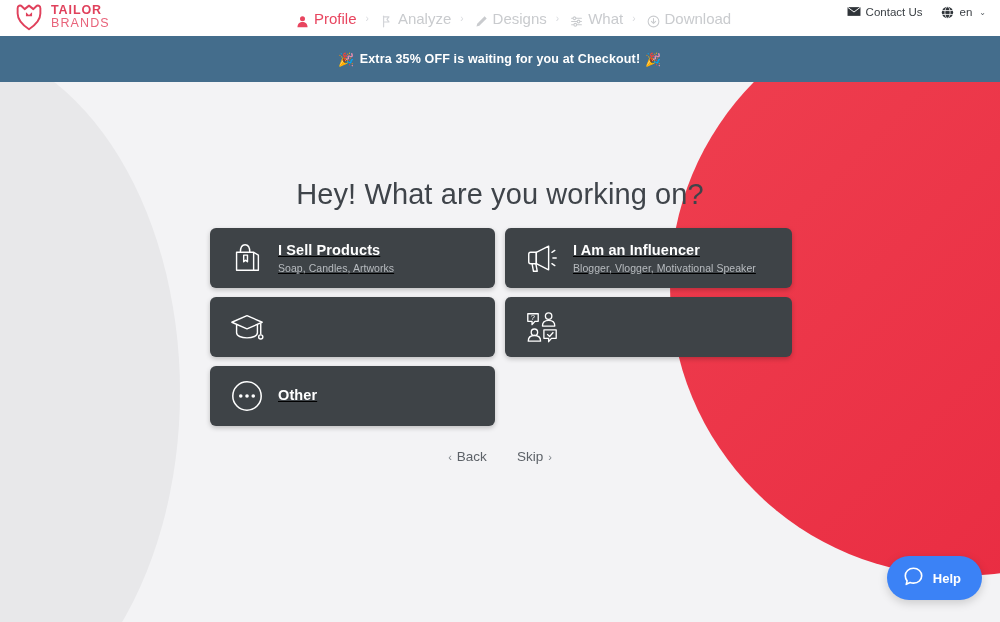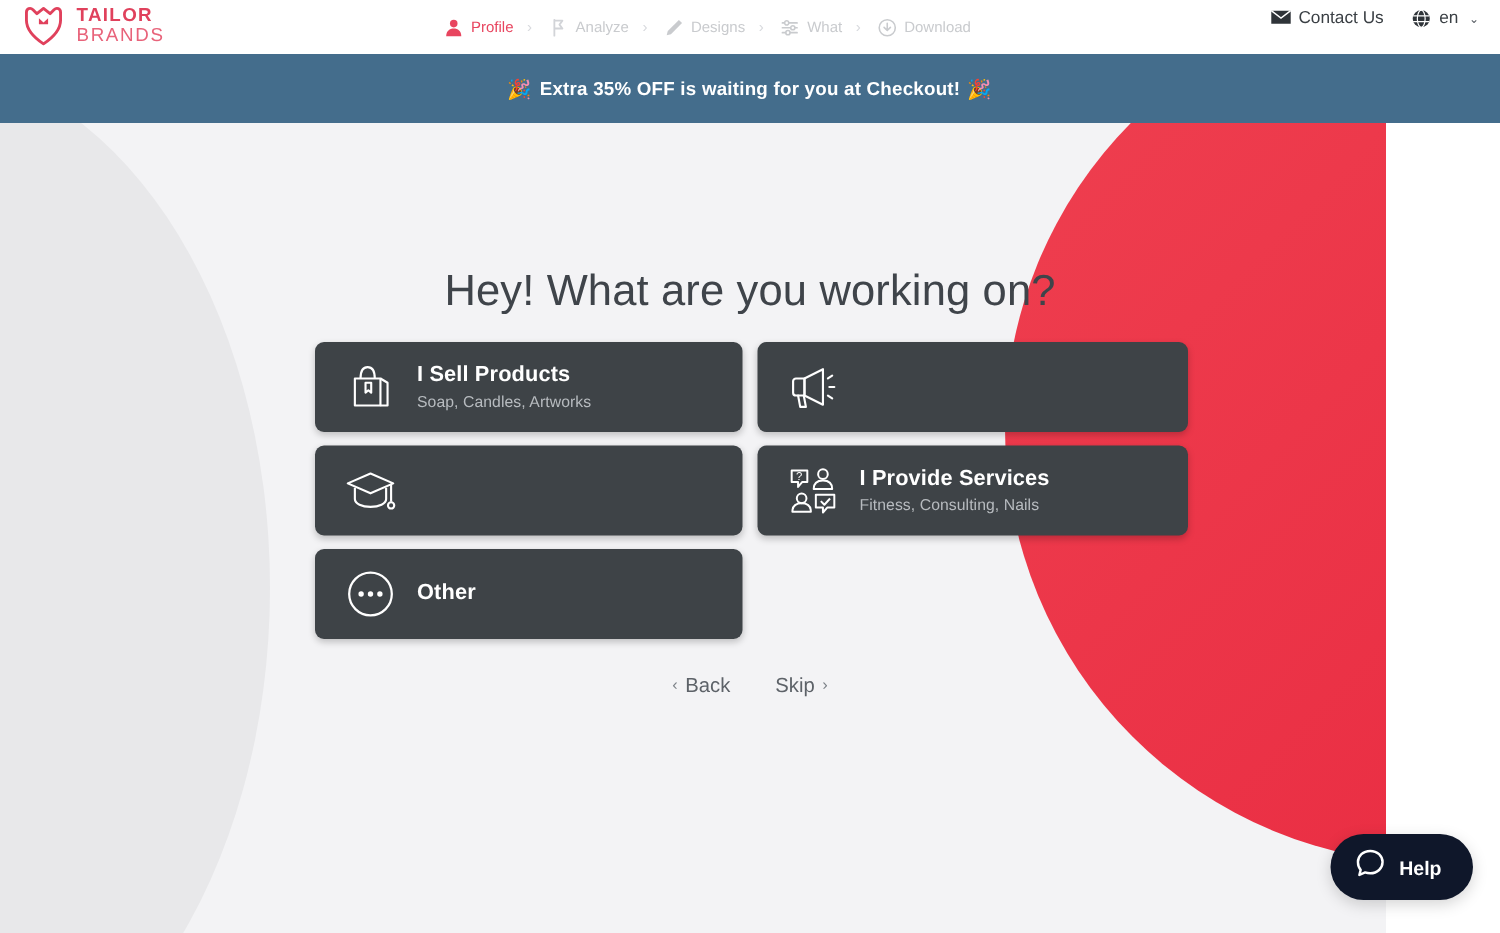--- a/index.html
+++ b/index.html
@@ -21,21 +21,21 @@
     z-index: 40;
     border-radius: 17px;
   }
   .logo { position: absolute; left: 14px; top: 3px; display: flex; align-items: center; gap: 7px; }
   .logo-mark { width: 30px; height: 28px; display: block; }
   .logo-text { line-height: 1.02; color: #e0415c; }
   .logo-text div { font-size: 12.5px; font-weight: bold; letter-spacing: 0.9px; }
   .logo-text .l2 { font-weight: normal; letter-spacing: 1.1px; color: #e8637a; }
 
   .nav { position: absolute; left: 296px; top: 0; height: 36px; display: flex; align-items: center; }
-  .nav-item { display: flex; align-items: center; gap: 5px; font-size: 10px; color: #c9cbce; white-space: nowrap; }
+  .nav-item { display: flex; align-items: flex-end; gap: 5px; font-size: 15px; color: #c9cbce; white-space: nowrap; }
   .nav-item.active { color: #e8455f; }
   .nav-ic { width: 13px; height: 13px; display: inline-block; flex: 0 0 13px; }
   .nav-sep { font-size: 10px; color: #d8dade; margin: 0 11px 0 9px; }
 
   .right-nav { position: absolute; right: 14px; top: 0; height: 24px; display: flex; align-items: center; gap: 18px; }
   .rn-item { display: flex; align-items: center; gap: 6px; font-size: 11.5px; color: #3a3f44; }
   .rn-ic { width: 13px; height: 13px; display: inline-block; }
   .caret { font-size: 8px; color: #5a6066; margin-left: 1px; }
 
   
@@ -44,21 +44,21 @@
     background: #446d8c; color: #ffffff;
     display: flex; align-items: center; justify-content: center;
     font-size: 12.5px; font-weight: bold; letter-spacing: .15px;
     z-index: 35;
   }
   .promo .emo { font-size: 13px; }
   .promo .txt { margin: 0 5px; text-align: center; }
 
   
   .stage {
-    position: absolute; top: 82px; left: 0; width: 924px; height: 540px;
+    position: absolute; top: 82px; left: 0; width: 1000px; height: 540px;
     background: #f3f3f5; overflow: hidden;
   }
   .blob-red {
     position: absolute; width: 580px; height: 580px; border-radius: 50%;
     left: 670px; top: -86px;
     background: linear-gradient(135deg, #ef4050 0%, #e8283f 100%);
   }
   .blob-gray {
     position: absolute; width: 470px; height: 700px; border-radius: 50%;
     left: -290px; top: -40px;
@@ -80,39 +80,39 @@
   }
   .card {
     height: 60px; border-radius: 6px;
     background: #3e4347;
     box-shadow: 0 2px 5px rgba(0,0,0,.22);
     display: flex; align-items: center; padding: 0 10px 0 16px;
     cursor: pointer;
   }
   .card-ic { flex: 0 0 42px; height: 42px; margin-right: 10px; display: flex; align-items: center; justify-content: center; }
   .card-ic svg { display: block; }
-  .card-txt { min-width: 0; }
+  .card-txt { min-width: 0; text-decoration: underline; }
   .card-title { color: #ffffff; font-size: 14.5px; font-weight: bold; line-height: 1.22; letter-spacing: .1px; }
   .card-sub { color: #b7bbbf; font-size: 10.5px; margin-top: 2px; letter-spacing: .05px; }
   .card.tall .card-title { font-size: 14.5px; }
   .card.no-sub { }
 
   .pager {
     position: absolute; top: 367px; left: 0; width: 1000px;
     display: flex; align-items: center; justify-content: center; gap: 30px;
     font-size: 13.5px; color: #5d6268;
   }
   .pager span { cursor: pointer; display: inline-flex; align-items: center; gap: 5px; }
   .pager .chev { font-size: 11px; color: #7c8288; }
 
   
   .help {
     position: absolute; right: 18px; bottom: 22px;
     height: 44px; padding: 0 21px 0 16px;
-    background: #0f172a; border-radius: 22px;
+    background: #3b82f6; border-radius: 22px;
     display: flex; align-items: center; gap: 9px;
     box-shadow: 0 3px 10px rgba(0,0,0,.17);
     z-index: 60; cursor: pointer;
   }
   .help-label { color: #ffffff; font-size: 13px; font-weight: bold; }
 </style>
 </head>
 <body>
 
 <div class="page">
@@ -253,20 +253,24 @@
 
         <div class="card">
           <span class="card-ic">
             <svg viewBox="0 0 38 38" width="36" height="36" fill="none" stroke="#ffffff" stroke-width="1.5" stroke-linejoin="round" stroke-linecap="round">
               <path d="M5 15 L5 23 C5 24.2 6 25 7 25 L13 25 L13 13 L7 13 C6 13 5 13.9 5 15 Z"></path>
               <path d="M13 13 L26 6.5 L26 31.5 L13 25 Z"></path>
               <path d="M8.5 25 L10 33 L14 33 L12.5 25"></path>
               <path d="M29.5 13 L32.5 11 M30.5 19 L34 19 M29.5 25 L32.5 27"></path>
             </svg>
           </span>
+          <span class="card-txt">
+            <span class="card-title" style="display: block;">I Am an Influencer</span>
+            <span class="card-sub" style="display: block;">Blogger, Vlogger, Motivational Speaker</span>
+          </span>
         </div>
 
 
         <div class="card tall no-sub">
           <span class="card-ic">
             <svg viewBox="0 0 38 38" width="36" height="36" fill="none" stroke="#ffffff" stroke-width="1.5" stroke-linejoin="round">
               <path d="M19 7 L35 14 L19 21 L3 14 Z"></path>
               <path d="M8 17 L8 25 C8 28.4 13 30.5 19 30.5 C25 30.5 30 28.4 30 25 L30 17"></path>
               <path d="M33.5 15 L33.5 27"></path>
               <circle cx="33.5" cy="29.5" r="2.2"></circle>
@@ -280,24 +284,20 @@
               <path d="M4 5 H15 L15 13 L11.5 13 L8.5 16.5 L8.5 13 L4 13 Z"></path>
               <text x="9.3" y="11.4" font-size="8" fill="#ffffff" stroke="none" text-anchor="middle" font-family="Liberation Sans, sans-serif">?</text>
               <circle cx="26" cy="7.5" r="3.4"></circle>
               <path d="M19.5 18 C19.5 13.5 22.5 12 26 12 C29.5 12 32.5 13.5 32.5 18 Z"></path>
               <circle cx="11" cy="24.5" r="3.4"></circle>
               <path d="M4.5 34 C4.5 29.5 7.5 28 11 28 C14.5 28 17.5 29.5 17.5 34 Z"></path>
               <path d="M21 22 H34 L34 31 L29 31 L26 34.5 L26 31 L21 31 Z"></path>
               <path d="M24.5 26.5 L27 29 L31 24.6"></path>
             </svg>
           </span>
-          <span class="card-txt">
-            <span class="card-title" style="display: block;">I Provide Services</span>
-            <span class="card-sub" style="display: block;">Fitness, Consulting, Nails</span>
-          </span>
         </div>
 
         <div class="card no-sub">
           <span class="card-ic">
             <svg viewBox="0 0 38 38" width="36" height="36">
               <circle cx="19" cy="19" r="15" fill="none" stroke="#ffffff" stroke-width="1.6"></circle>
               <circle cx="12.4" cy="19" r="1.9" fill="#ffffff"></circle>
               <circle cx="19" cy="19" r="1.9" fill="#ffffff"></circle>
               <circle cx="25.6" cy="19" r="1.9" fill="#ffffff"></circle>
             </svg>

